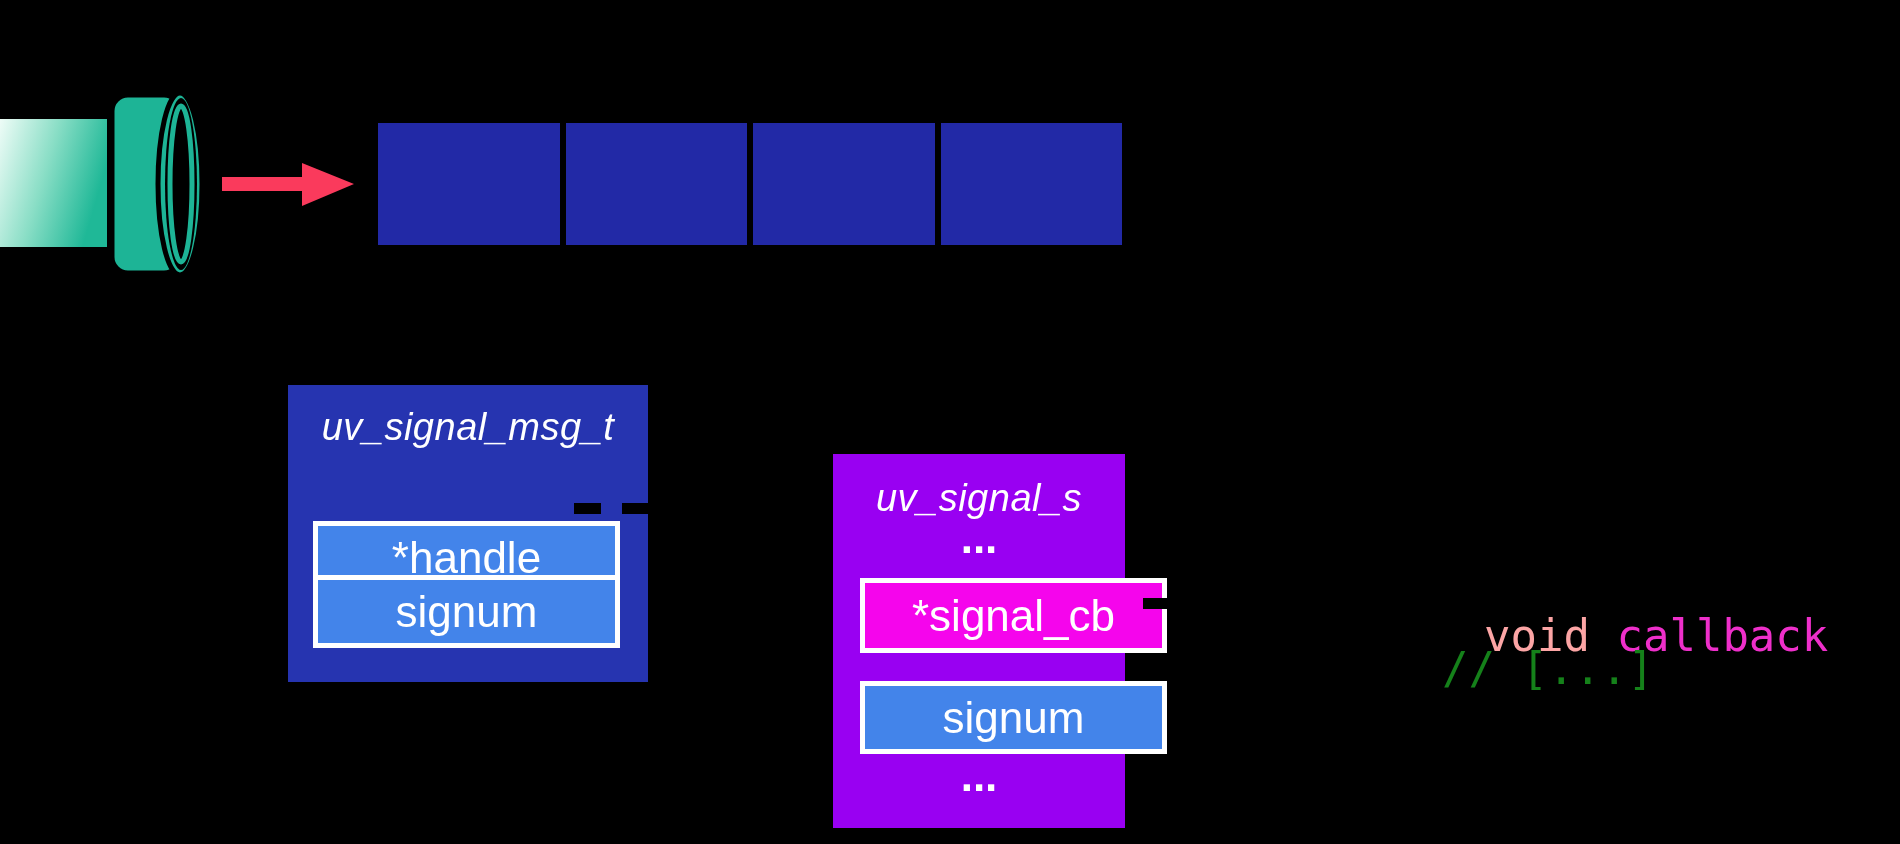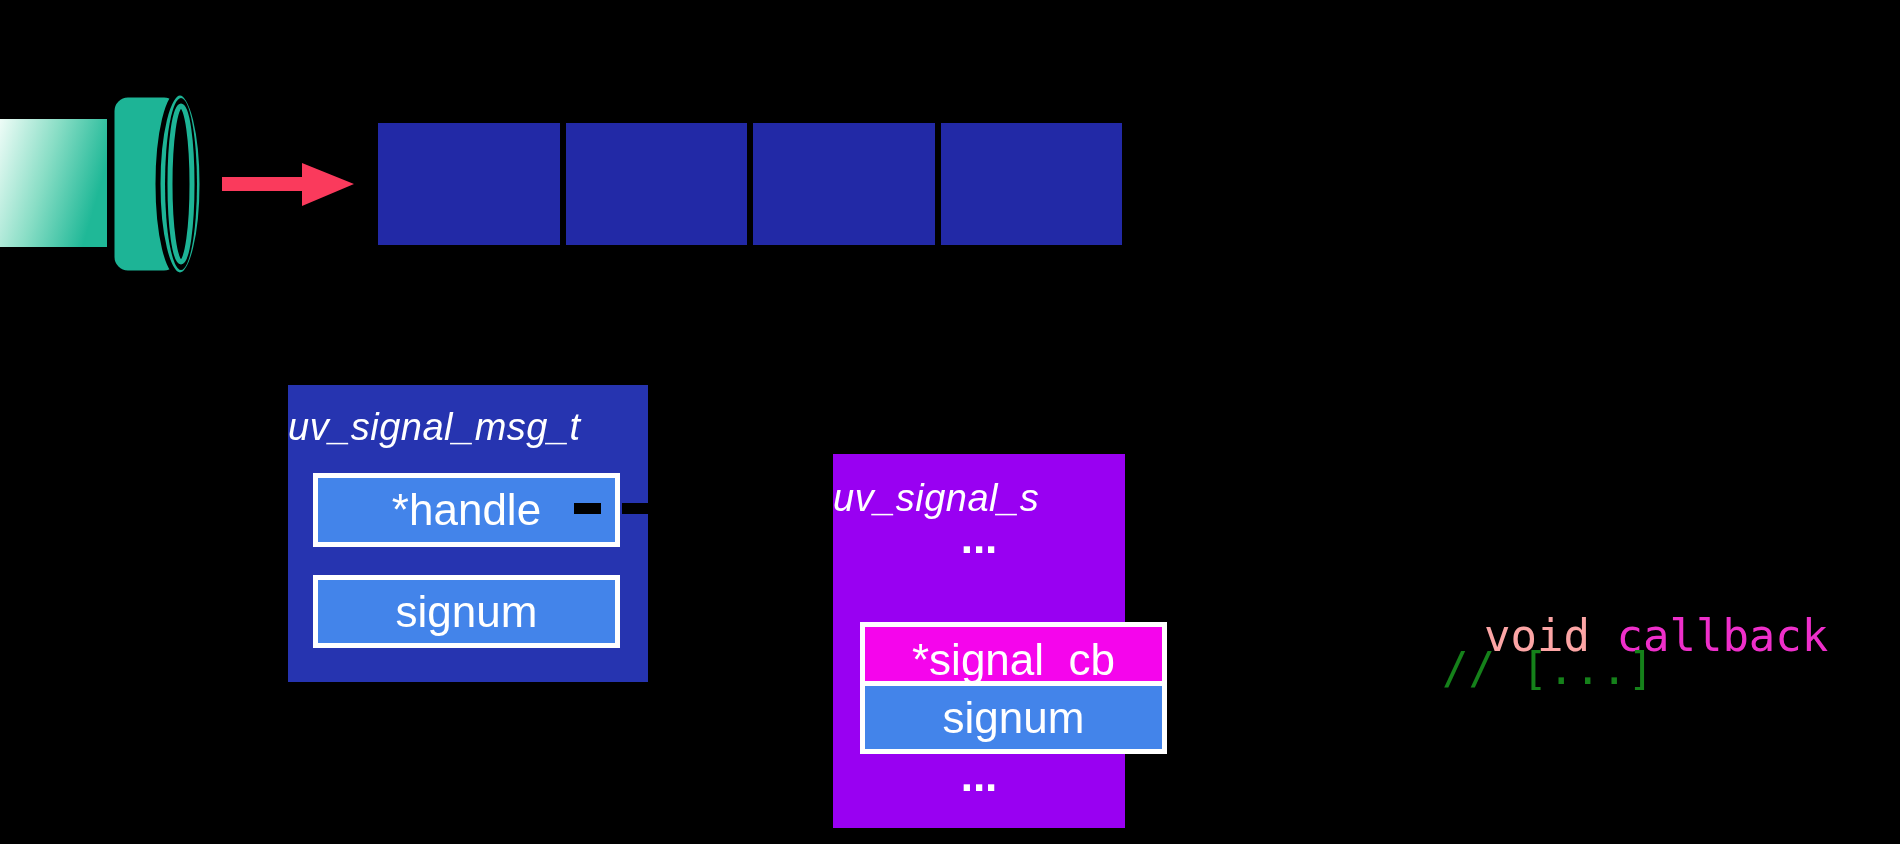--- a/index.html
+++ b/index.html
@@ -9,42 +9,42 @@
   }
   .abs{position:absolute;}
 
   
   .queue{left:378px;top:123px;width:744px;height:122px;display:flex;gap:6px;}
   .queue-cell{flex:1;height:100%;}
 
   
   .struct{color:#fff;}
   .struct-title{
-    position:absolute;left:0;right:0;
+    position:absolute;left:0;right:0;text-align:center;
     font-style:italic;font-size:38px;line-height:44px;letter-spacing:.5px;color:#fff;
   }
   .field{
     position:absolute;box-sizing:border-box;border:5px solid #fff;
     display:flex;align-items:center;justify-content:center;
     font-size:44px;color:#fff;
   }
   .ellipsis{
     position:absolute;left:0;right:0;text-align:center;
     font-size:44px;font-weight:bold;color:#fff;line-height:40px;height:44px;
   }
 
   .msg-struct{left:288px;top:385px;width:360px;height:297px;}
   .msg-struct .struct-title{top:20px;}
   .msg-struct .field-1{left:25px;top:88px;width:307px;height:74px;}
   .msg-struct .field-2{left:25px;top:190px;width:307px;height:73px;}
 
   .sig-struct{left:833px;top:454px;width:292px;height:374px;}
   .sig-struct .struct-title{top:22px;}
   .sig-struct .ellipsis-top{top:64px;}
-  .sig-struct .field-1{left:27px;top:124px;width:307px;height:75px;margin-top:44px;}
+  .sig-struct .field-1{left:27px;top:124px;width:307px;height:75px;}
   .sig-struct .field-2{left:27px;top:227px;width:307px;height:73px;}
   .sig-struct .ellipsis-bottom{top:302px;}
 
   
   .dash{position:absolute;width:27px;height:11px;background:#000;}
   .dash.d1{left:574px;top:503px;}
   .dash.d2{left:622px;top:503px;}
   .dash.d3{left:1143px;top:598px;}
   .dash.d4{left:1191px;top:598px;}
 
@@ -79,21 +79,21 @@
 
   <div class="abs queue">
     <div class="queue-cell" style="background-color: rgb(34, 41, 166);"></div>
     <div class="queue-cell" style="background-color: rgb(34, 41, 166);"></div>
     <div class="queue-cell" style="background-color: rgb(34, 41, 166);"></div>
     <div class="queue-cell" style="background-color: rgb(34, 41, 166);"></div>
   </div>
 
   <div class="abs struct msg-struct" style="background-color: rgb(38, 52, 176);">
     <div class="struct-title">uv_signal_msg_t</div>
-    <div class="field field-1" style="background-color: rgb(67, 132, 234);">
+    <div class="field field-1" style="background-color: rgb(67, 132, 234); margin-top: 48px;">
       <span>*handle</span>
     </div>
     <div class="field field-2" style="background-color: rgb(67, 132, 234);">
       <span>signum</span>
     </div>
   </div>
 
   <div class="abs struct sig-struct" style="background-color: rgb(153, 0, 242);">
     <div class="struct-title">uv_signal_s</div>
     <div class="ellipsis ellipsis-top">...</div>

